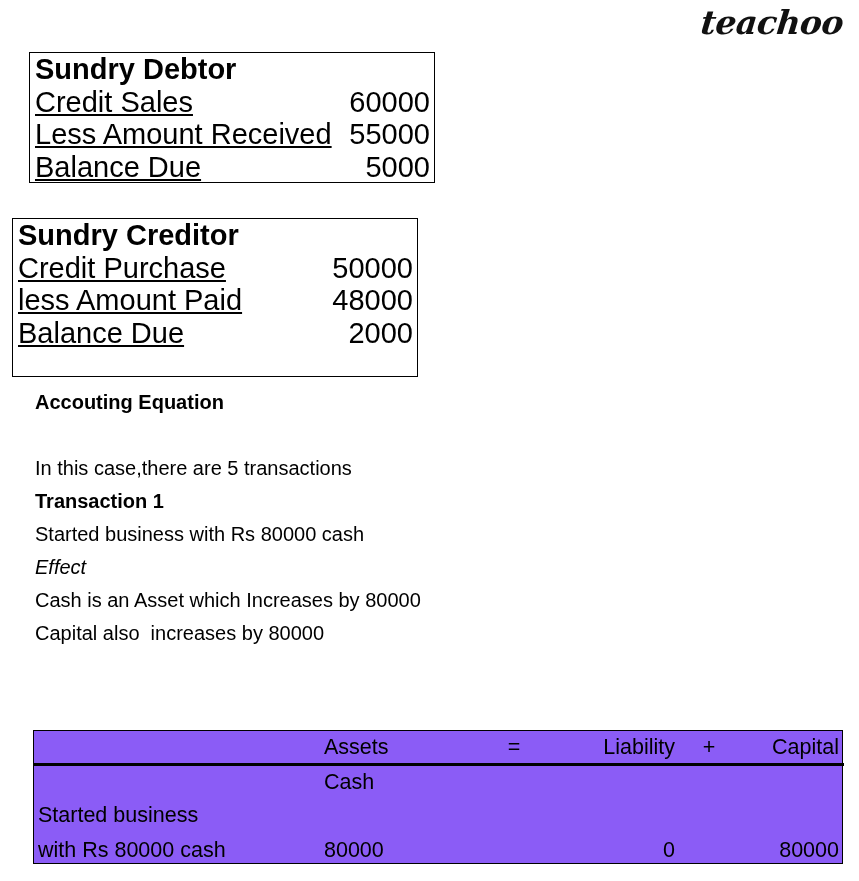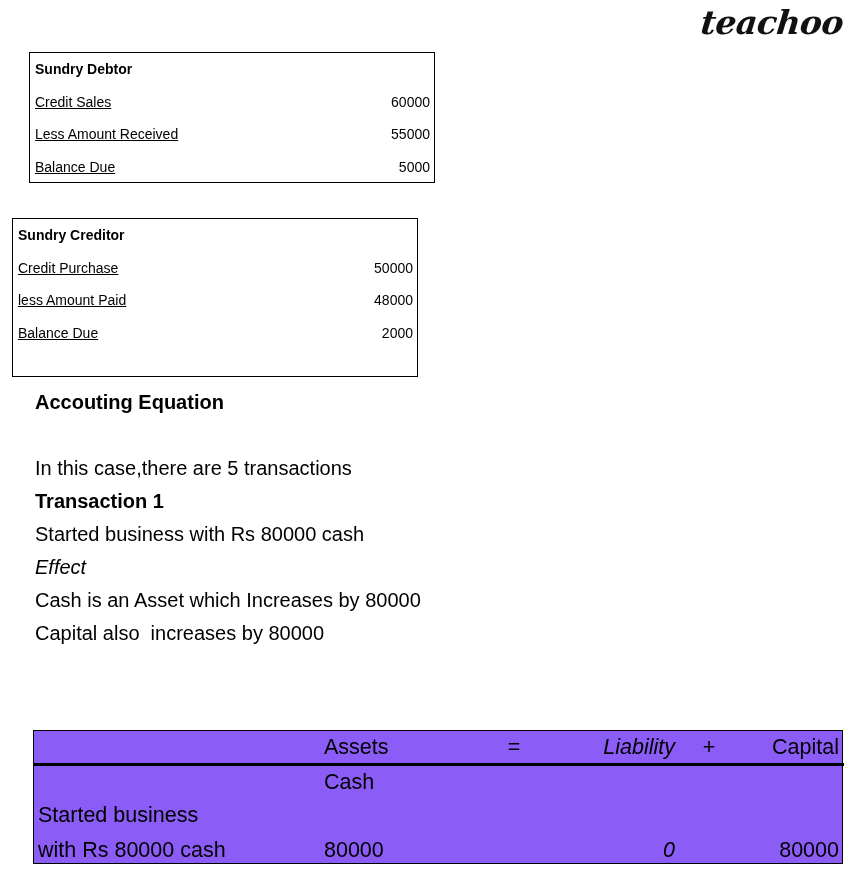--- a/index.html
+++ b/index.html
@@ -38,21 +38,21 @@
     border: 1px solid #000000;
     background: #ffffff;
   }
   .ledger-box table {
     border-collapse: collapse;
     width: 100%;
     table-layout: fixed;
   }
   .ledger-box td {
     padding: 0 5px;
-    font-size: 14px;
+    font-size: 29px;
     line-height: 32.5px;
     height: 32.5px;
     vertical-align: middle;
     white-space: nowrap;
   }
   .ledger-box td.lbl { text-align: left; text-decoration: underline; }
   .ledger-box td.val { text-align: right; padding-right: 4px; }
   .ledger-box td.head {
     font-weight: bold;
     text-align: left;
@@ -102,21 +102,21 @@
     white-space: nowrap;
   }
   #equation-table thead td {
     height: 31px;
     vertical-align: middle;
     border-bottom: 3px solid #000000;
   }
   .col-particulars { width: 280px; text-align: left; }
   .col-assets      { width: 170px; text-align: left;  padding-left: 10px !important; }
   .col-eq          { width: 60px;  text-align: center; }
-  .col-liability   { width: 135px; text-align: right; font-style: italic; }
+  .col-liability   { width: 135px; text-align: right; }
   .col-plus        { width: 60px;  text-align: center; }
   .col-capital     { width: 105px; text-align: right; padding-right: 5px !important; }
 
   #equation-table tbody td { height: 32px; }
   #equation-table tbody .row-sub td   { height: 34px; }
   #equation-table tbody .row-mid td   { height: 34px; }
   #equation-table tbody .row-data td  { height: 34px; vertical-align: middle; }
 </style>
 </head>
 <body>

